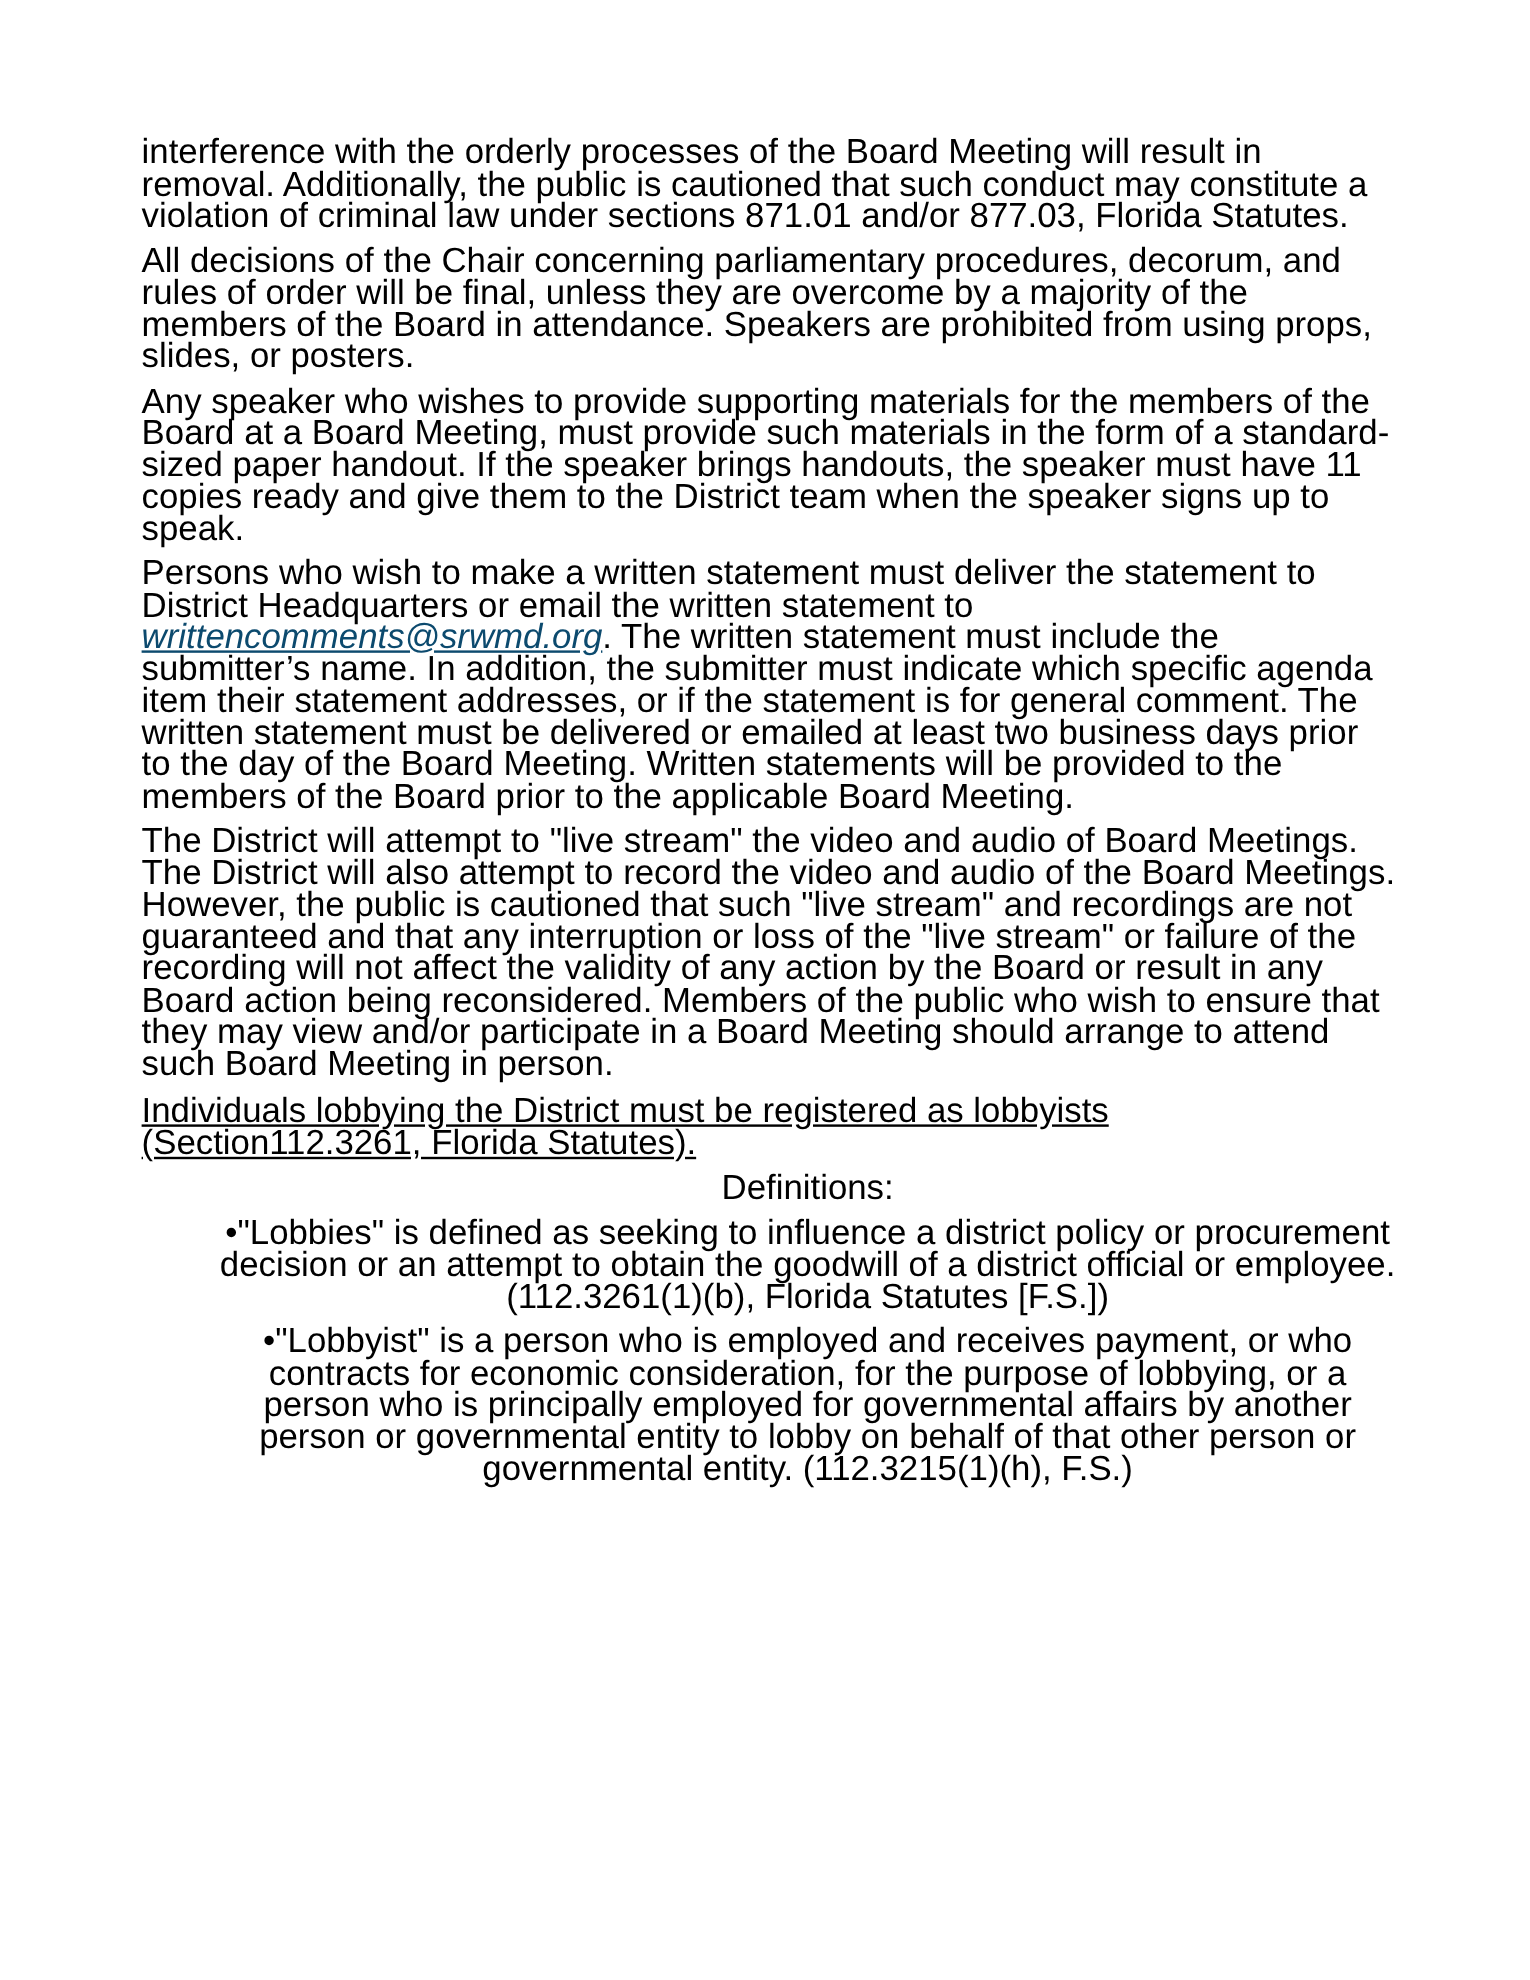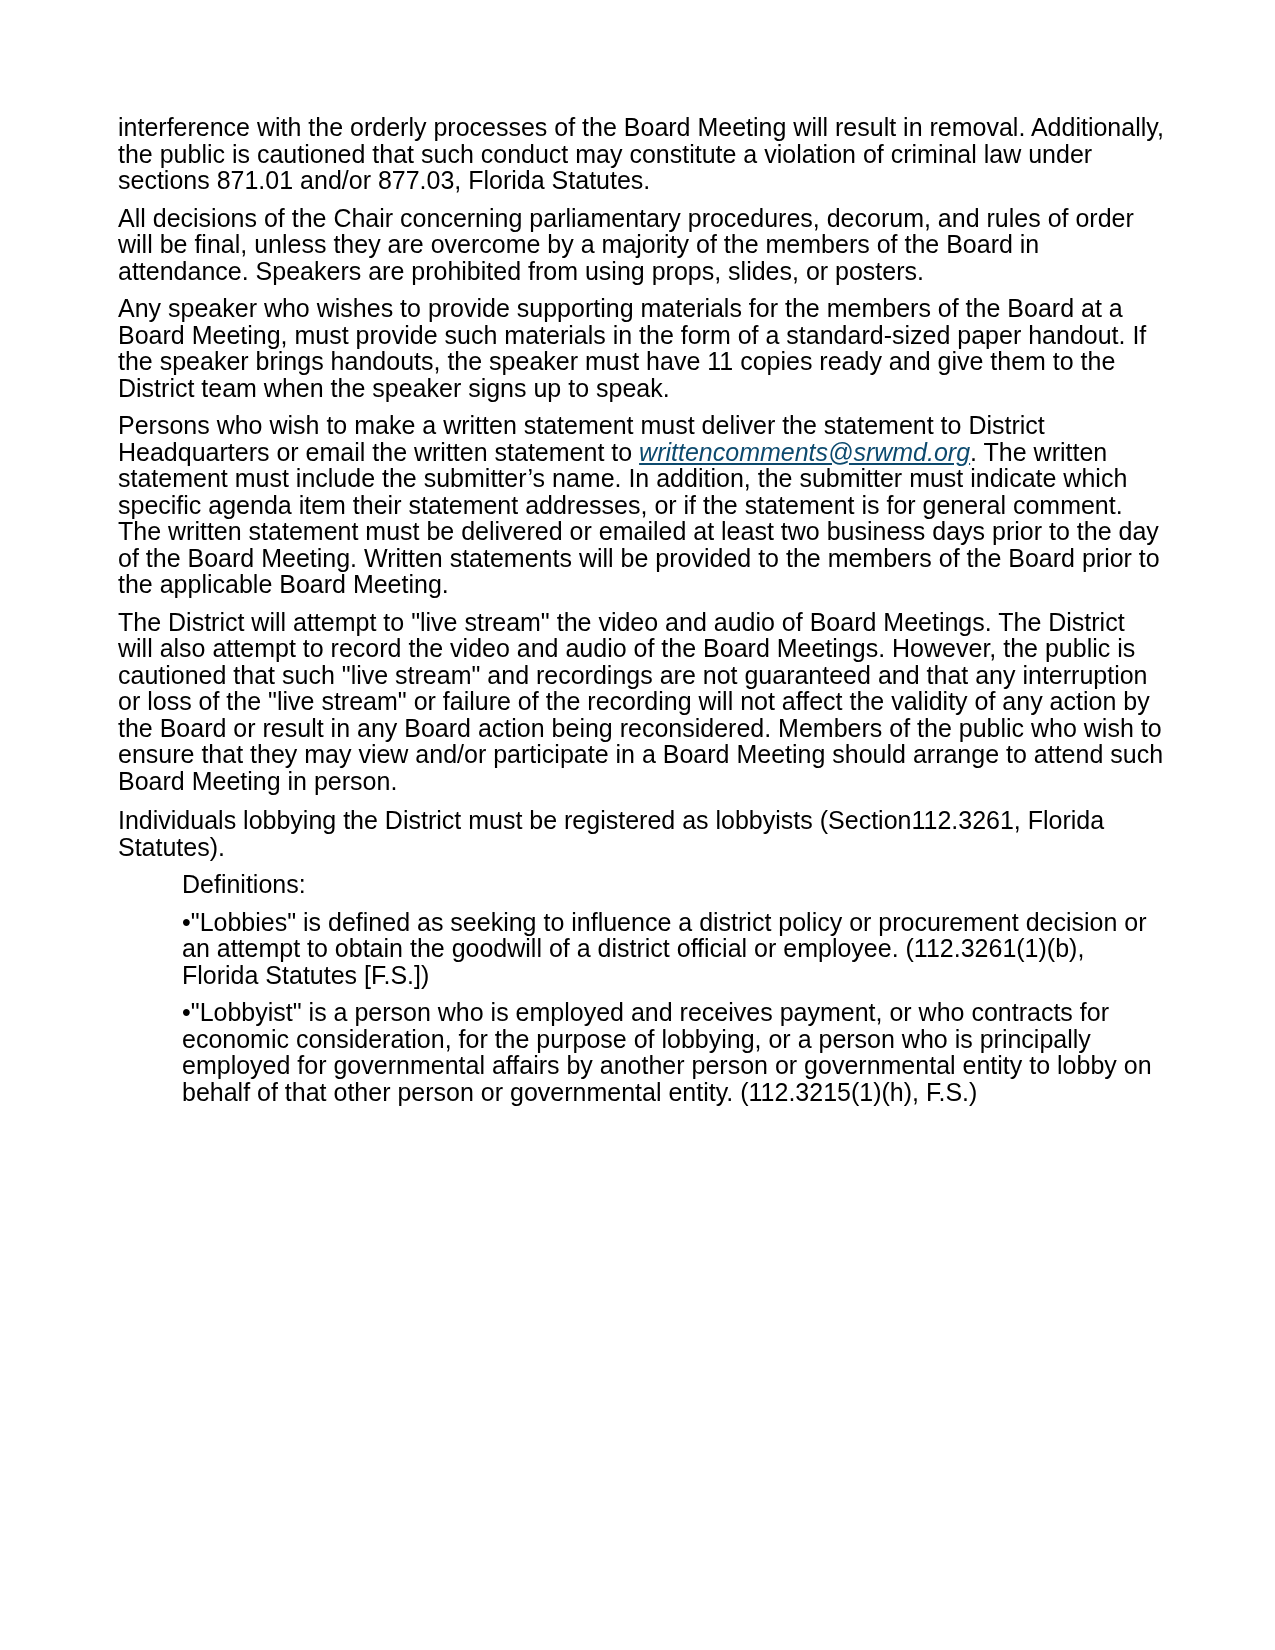--- a/index.html
+++ b/index.html
@@ -7,40 +7,42 @@
     padding: 0;
     background: #ffffff;
   }
   .page {
     position: relative;
     width: 1275px;
     height: 1650px;
     background: #ffffff;
     overflow: hidden;
     font-family: "Liberation Sans", "DejaVu Sans", sans-serif;
-    font-size: 25px;
+    font-size: 29px;
     line-height: 26.5px;
     color: #000000;
     -webkit-font-smoothing: antialiased;
   }
   .content {
     position: absolute;
     left: 118px;
     top: 114px;
     width: 1046px;
   }
   .para {
     margin: 0 0 11px 0;
     text-align: left;
   }
   .para.space-before {
     margin-top: 13px;
+    text-decoration: underline;
   }
   .indent {
     margin-left: 64px;
+    text-align: center;
   }
   .email-link {
     color: #0c4a6e;
     font-style: italic;
     text-decoration: underline;
     cursor: pointer;
   }
 </style>
 </head>
 <body>

